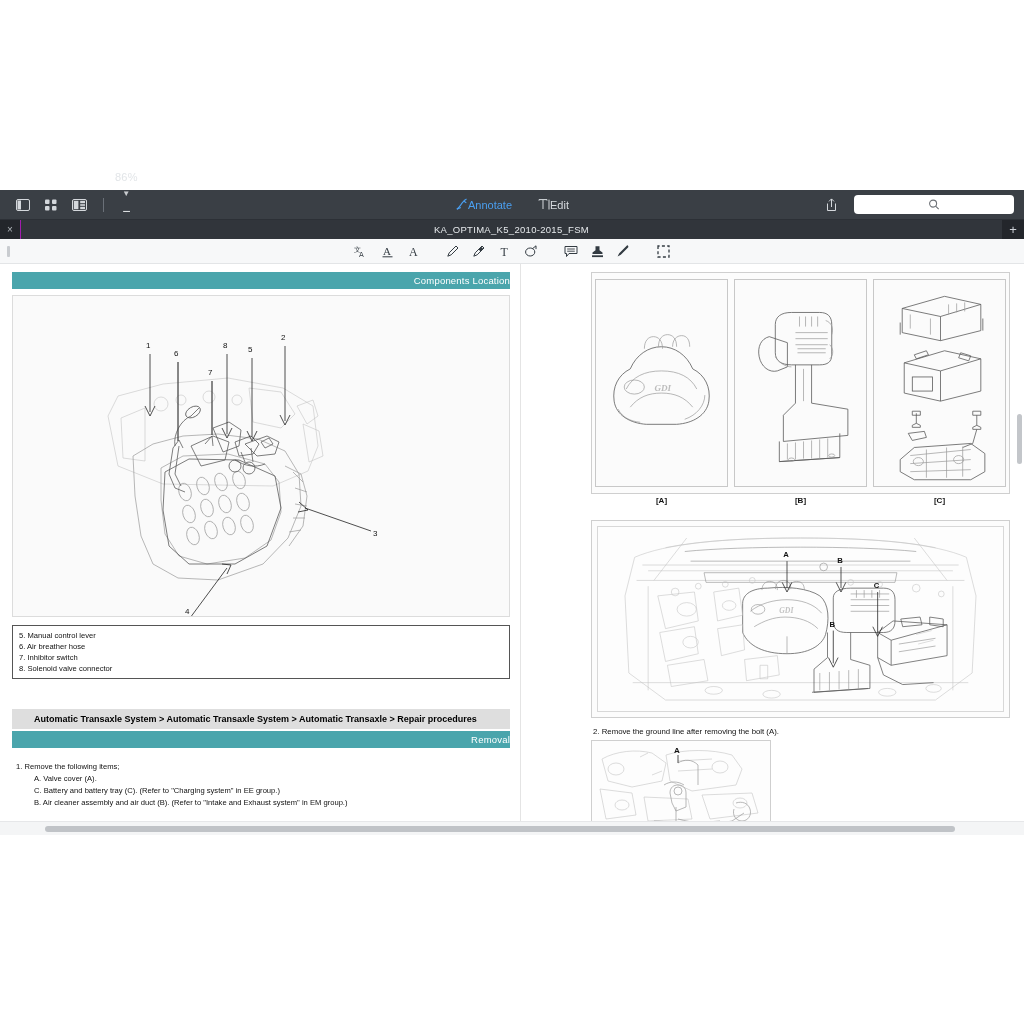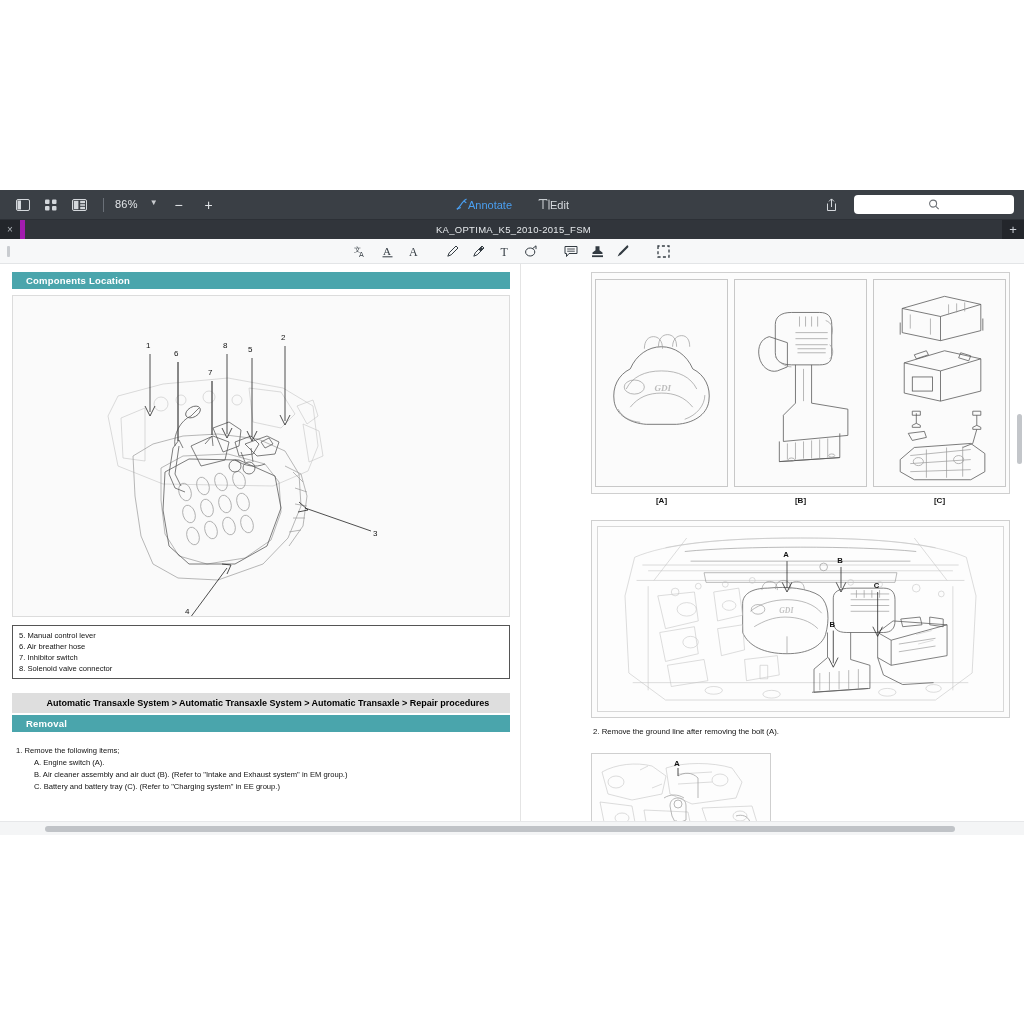--- a/index.html
+++ b/index.html
@@ -24,21 +24,21 @@
     flex: 0 0 30px; position: relative;
     border-bottom: 1px solid #2c3036;
   }
   .tb-left { display: flex; align-items: center; gap: 2px; padding-left: 10px; }
   .tb-btn {
     width: 26px; height: 22px; display: flex;
     align-items: center; justify-content: center;
     border-radius: 3px;
   }
   .tb-sep { width: 1px; height: 14px; background: #6a7078; margin: 0 9px; }
-  .zoomgrp { display: flex; color: #e2e5e8; font-size: 11px; gap: 12px; }
+  .zoomgrp { display: flex; align-items: center; color: #e2e5e8; font-size: 11px; gap: 6px; flex-direction: column; }
   .zoomval { letter-spacing: .2px; }
   .chev { font-size: 8px; opacity: .85; }
   .zbtn { width: 18px; text-align: center; font-size: 14px; color: #e2e5e8; line-height: 1; }
   .tb-center {
     position: absolute; left: 0; right: 0; top: 0; bottom: 0;
     display: flex; align-items: center; justify-content: center; gap: 26px;
     pointer-events: none;
   }
   .tb-center > * { pointer-events: auto; }
   .modebtn { display: flex; align-items: center; font-size: 11px; }
@@ -66,21 +66,21 @@
     align-items: center; flex: 0 0 19px; position: relative;
   }
   .tab-close {
     width: 20px; text-align: center; color: #aeb3b9;
     font-size: 10px; line-height: 1;
   }
   .tab {
     flex: 1; height: 19px; background: #31353b;
     display: flex; align-items: center; justify-content: center;
     color: #e6e9ec; font-size: 9.5px; letter-spacing: .3px;
-    border-left: 5px solid #a21caf;
+    border-left: 1px solid #a21caf;
   }
   .tab-add {
     width: 22px; height: 19px; display: flex; align-items: center;
     justify-content: center; color: #cfd3d8; font-size: 13px;
     background: #23262b;
   }
 
   
   .anno {
     height: 25px; background: #f7f8f9; flex: 0 0 25px;
@@ -103,41 +103,41 @@
     flex: 1; background: #ffffff; display: flex;
     position: relative; overflow: hidden;
   }
   .pagecol { position: relative; background: #ffffff; height: 100%; }
   .page-left  { width: 521px; border-right: 1px solid #e4e4e4; padding: 8px 10px 0 12px; }
   .page-gap   { width: 60px; }
   .page-right { flex: 1; padding: 8px 0 0 0; position: relative; }
 
   .sechead {
     background: #4aa5ac; color: #ffffff;
-    font-size: 9.5px; font-weight: bold;
+    font-size: 9.5px; font-weight: normal;
     padding: 3px 0 3px 14px; letter-spacing: .2px;
     margin-bottom: 6px;
+    text-align: right;
   }
   .figbox {
     border: 1px solid #dcdcdc; background: #fafafa;
     height: 322px; position: relative; overflow: hidden;
   }
   .legend {
     border: 1px solid #555; margin-top: 8px;
     display: flex; font-size: 7.6px; color: #111;
   }
   .legend-col { flex: 1; padding: 4px 0 4px 6px; }
   .legend-col + .legend-col { border-left: 1px solid #555; }
   .legend-col div { line-height: 11px; }
 
   .breadcrumb {
-    margin-top: 14px; background: #dedede; color: #000;
+    margin-top: 30px; background: #dedede; color: #000;
     font-size: 9px; font-weight: bold; line-height: 12px;
     padding: 4px 8px 4px 22px;
-    text-align: center;
   }
   .steps { font-size: 7.6px; color: #111; margin-top: 13px; line-height: 12px; }
   .steps .lvl1 { padding-left: 4px; }
   .steps .lvl2 { padding-left: 22px; }
 
   
   .rp-inner { padding: 0 14px 0 10px; }
   .rowbox {
     border: 1px solid #cfcfcf; background: #fcfcfc;
     display: flex; height: 222px;
@@ -148,21 +148,21 @@
   }
   .cell-lbl {
     position: absolute; bottom: -19px; left: 0; right: 0;
     text-align: center; font-size: 8px; color: #111; font-weight: bold;
   }
   .rowbox2 {
     border: 1px solid #cfcfcf; background: #fcfcfc;
     height: 198px; margin-top: 26px; padding: 5px;
   }
   .rowbox2-in { border: 1px solid #d8d8d8; height: 100%; position: relative; background:#fdfdfd; }
-  .rstep { font-size: 7.8px; color: #111; margin: 9px 0 17px 2px; }
+  .rstep { font-size: 7.8px; color: #111; margin: 9px 0 4px 2px; }
   .smallfig { border: 1px solid #cfcfcf; background: #fdfdfd; width: 180px; height: 90px; position: relative; overflow: hidden; }
 
   
   .vscroll {
     position: absolute; right: 2px; top: 150px;
     width: 5px; height: 50px; background: #c3c6ca; border-radius: 3px;
   }
   .hscroll-track {
     height: 14px; background: #f4f5f6; flex: 0 0 14px;
     display: flex; align-items: center; border-top: 1px solid #e6e7e9;
@@ -458,23 +458,23 @@
           <div>8. Solenoid valve connector</div>
         </div>
       </div>
 
       <div class="breadcrumb">Automatic Transaxle System &gt; Automatic Transaxle System &gt; Automatic Transaxle &gt; Repair procedures</div>
 
       <div class="sechead" style="margin-top:2px">Removal</div>
 
       <div class="steps">
         <div class="lvl1">1. Remove the following items;</div>
-        <div class="lvl2">A. Engine switch (A).</div>
+        <div class="lvl2">A. Valve cover (A).</div>
+        <div class="lvl2">C. Battery and battery tray (C). (Refer to "Charging system" in EE group.)</div>
         <div class="lvl2">B. Air cleaner assembly and air duct (B). (Refer to "Intake and Exhaust system" in EM group.)</div>
-        <div class="lvl2">C. Battery and battery tray (C). (Refer to "Charging system" in EE group.)</div>
       </div>
     </div>
 
     <div class="pagecol page-gap"></div>
 
     <div class="pagecol page-right">
       <div class="rp-inner">
 
         <div class="rowbox">
 

